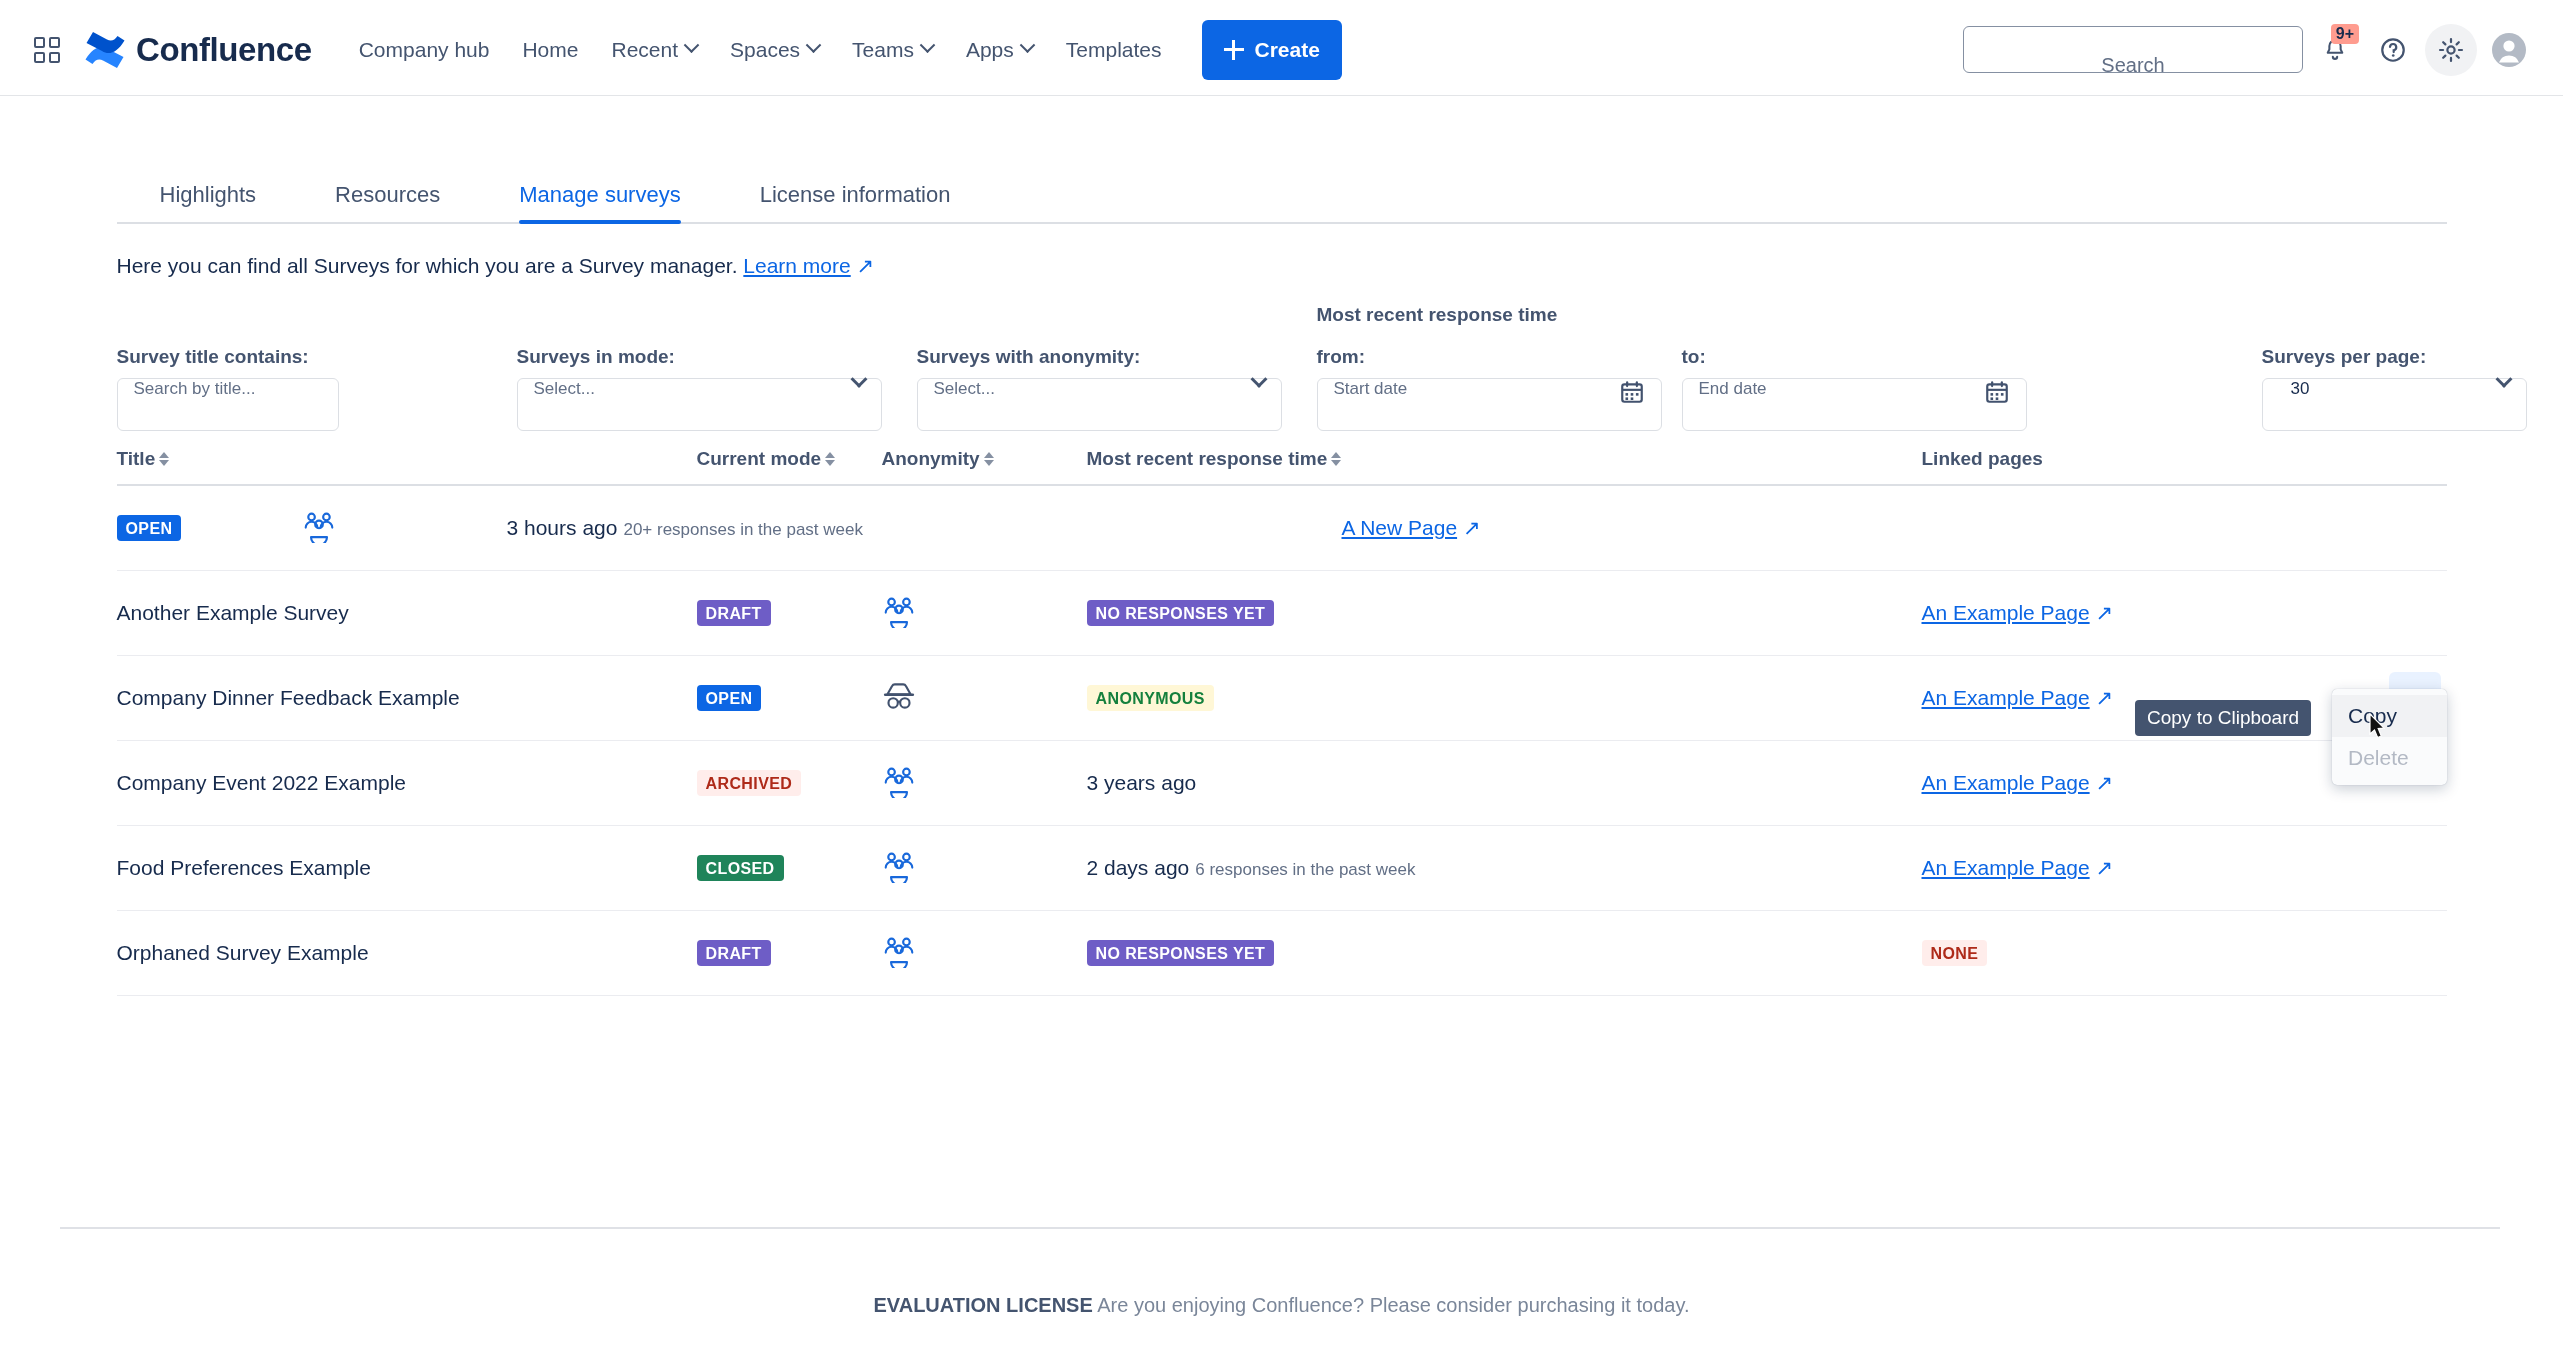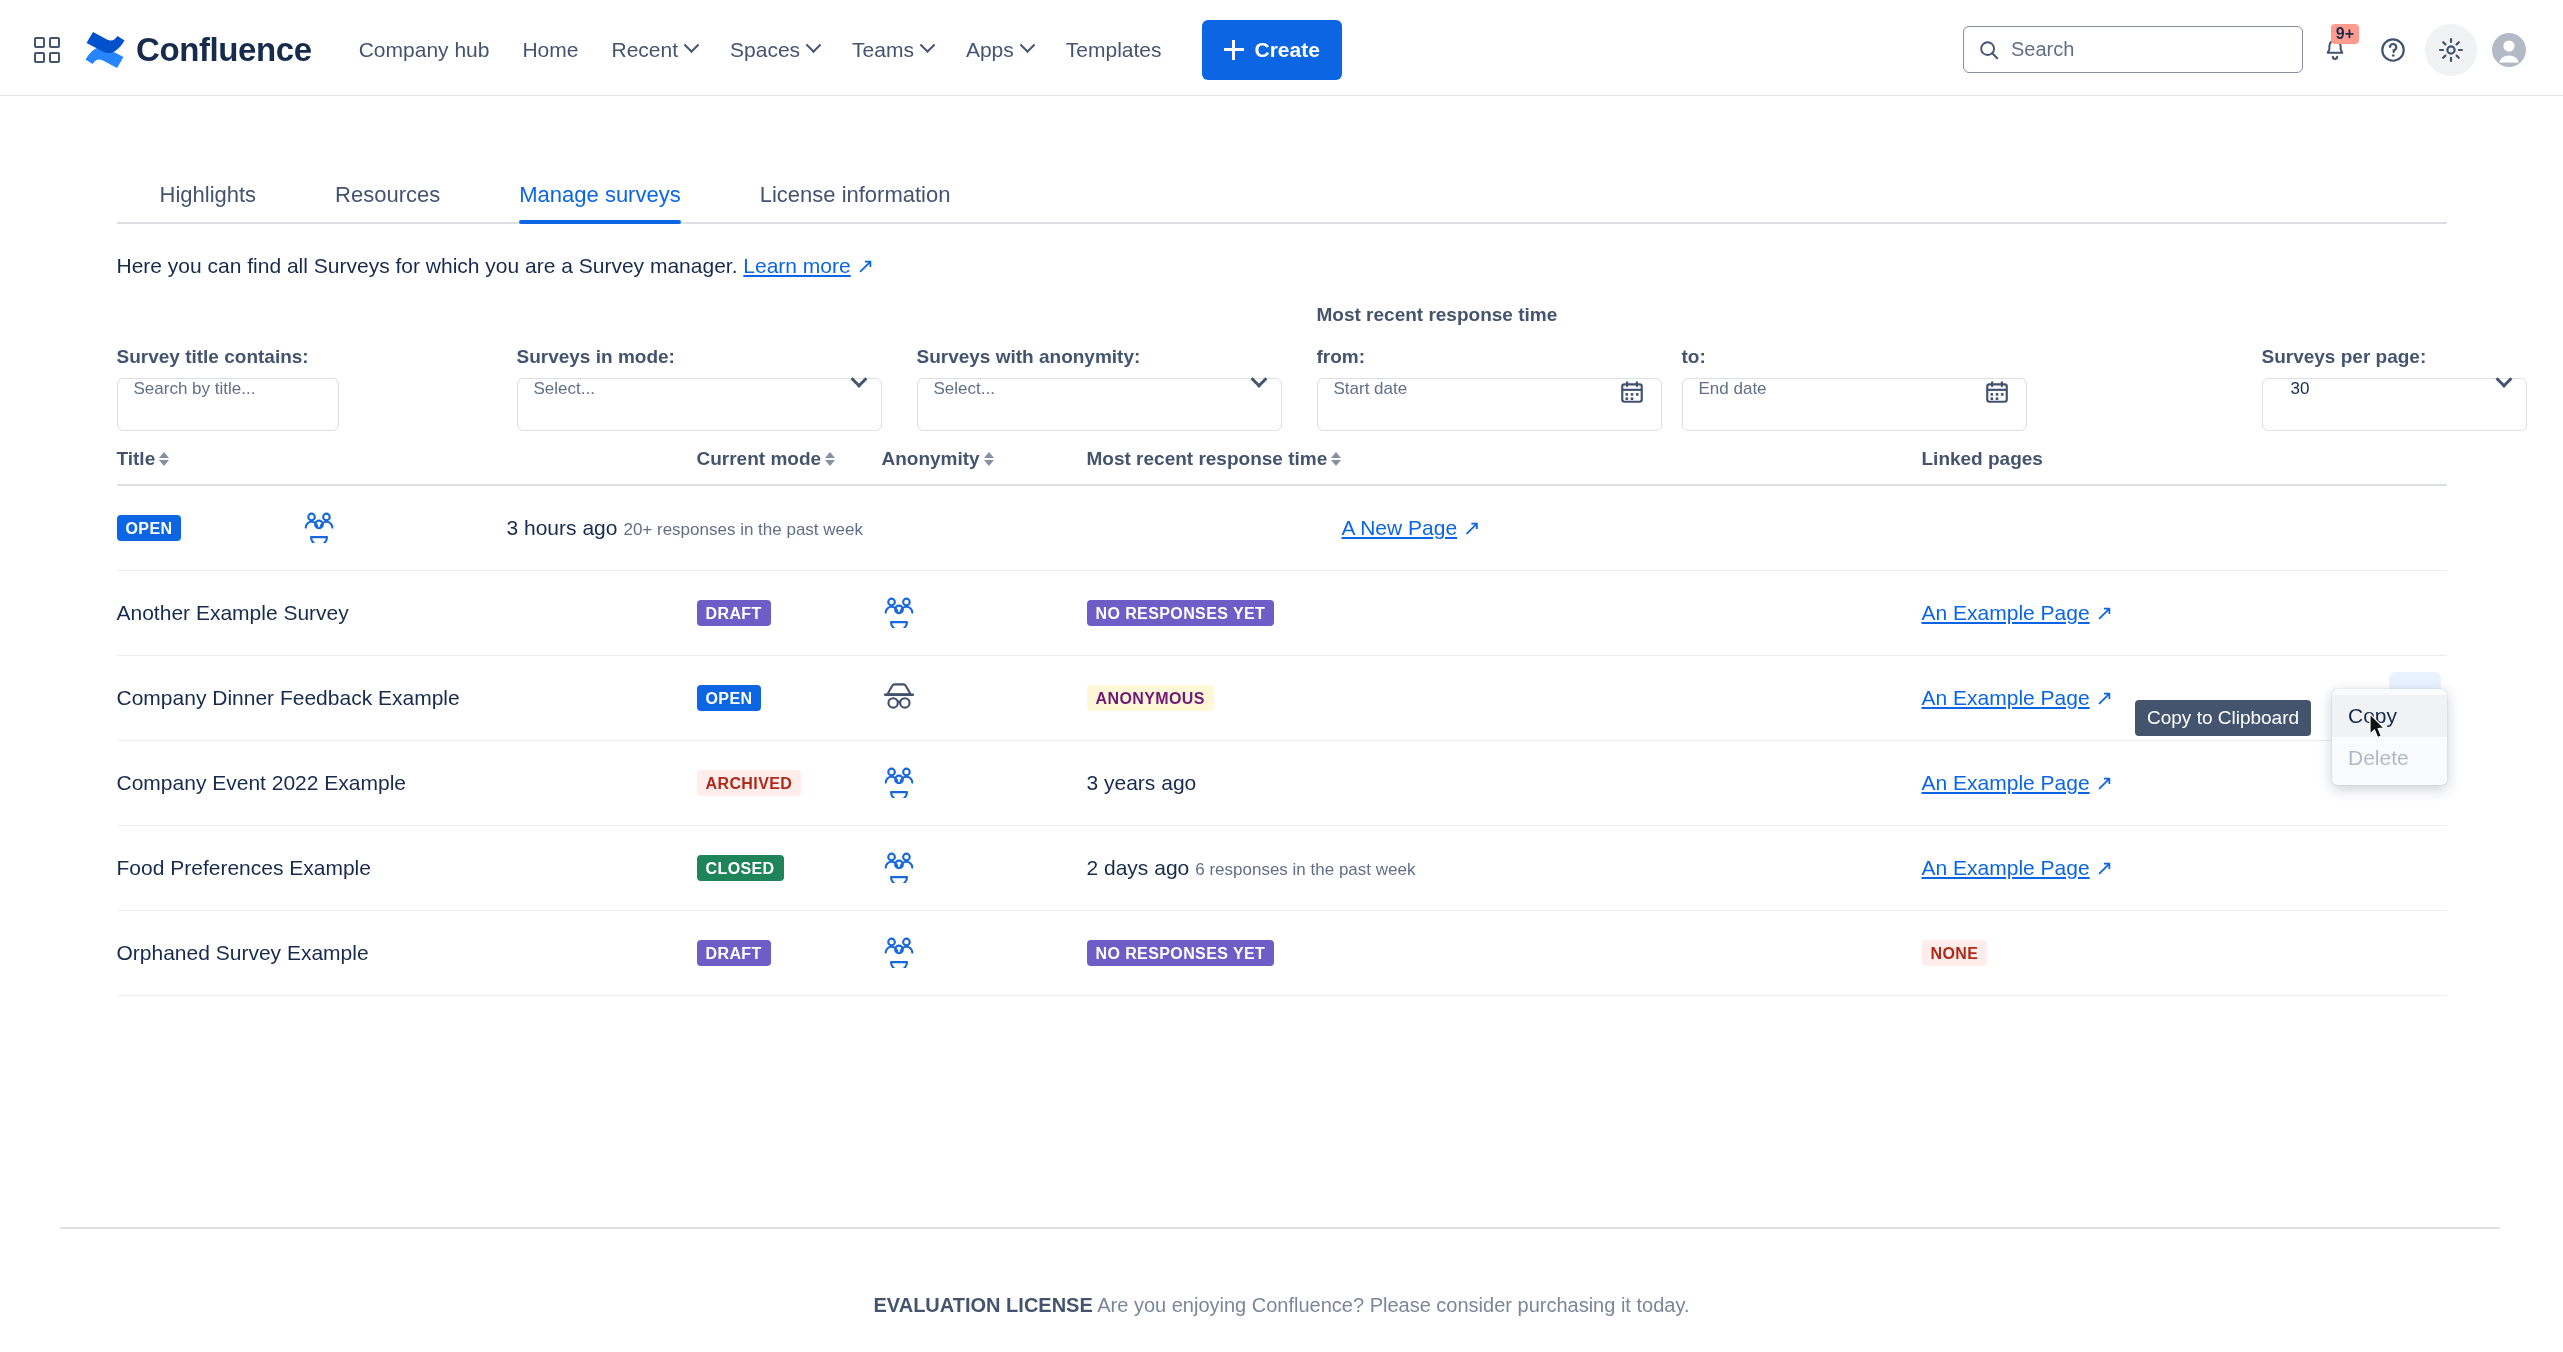--- a/index.html
+++ b/index.html
@@ -36,21 +36,21 @@
     display: flex; align-items: center; gap: 11px; font-family: inherit;
   }
   .plus { position: relative; width: 20px; height: 20px; display:inline-block; }
   .plus:before, .plus:after { content:""; position:absolute; background:#fff; }
   .plus:before { left: 8.5px; top: 0; width: 3px; height: 20px; }
   .plus:after  { top: 8.5px; left: 0; height: 3px; width: 20px; }
 
   .nav-right { margin-left: auto; display: flex; align-items: center; padding-right: 28px; gap: 6px; }
   .searchbox {
     width: 340px; height: 47px; border: 1.6px solid #8590a2; border-radius: 6px;
-    display: flex; align-items: center; padding: 16px 14px; gap: 11px; background: #fff; cursor: text;
+    display: flex; align-items: center; padding: 16px 14px; gap: 11px; background: #fff; cursor: text; flex-direction: column;
   }
   .searchbox .ph { font-size: 20px; color: #626f86; }
   .icon-btn { width: 52px; height: 52px; border-radius: 50%; display:flex; align-items:center;
               justify-content:center; cursor:pointer; position: relative; }
   .icon-btn.gear-active { background: #f1f2f4; }
   .badge-9 {
     position: absolute; top: 0px; right: 2px; background: #ff9c8f; color: #172b4d;
     font-size: 16px; font-weight: 600; border-radius: 4px; padding: 1px 5px; line-height: 1.15;
   }
 
@@ -113,21 +113,21 @@
 
   .lozenge {
     display: inline-block; font-size: 16px; font-weight: 700; letter-spacing: .4px;
     border-radius: 4px; padding: 4px 9px 3px 9px; line-height: 1.2;
   }
   .lz-open { background: #0c66e4; color: #fff; }
   .lz-draft { background: #6e5dc6; color: #fff; }
   .lz-archived { background: #ffedeb; color: #ae2a19; }
   .lz-closed { background: #1f845a; color: #fff; }
   .lz-noresp { background: #6e5dc6; color: #fff; }
-  .lz-anon { background: #fff7d6; color: #701a75; }
+  .lz-anon { background: #fff7d6; color: #15803d; }
   .lz-none { background: #ffedeb; color: #ae2a19; }
 
   .more-btn {
     position: absolute; right: 6px; width: 52px; height: 52px; border-radius: 6px;
     background: #e9f2ff; display: flex; align-items: center; justify-content: center;
     gap: 5px; cursor: pointer;
   }
   .more-btn b { width: 8px; height: 8px; border-radius: 50%; background: #0c66e4; display: block; }
 
   

